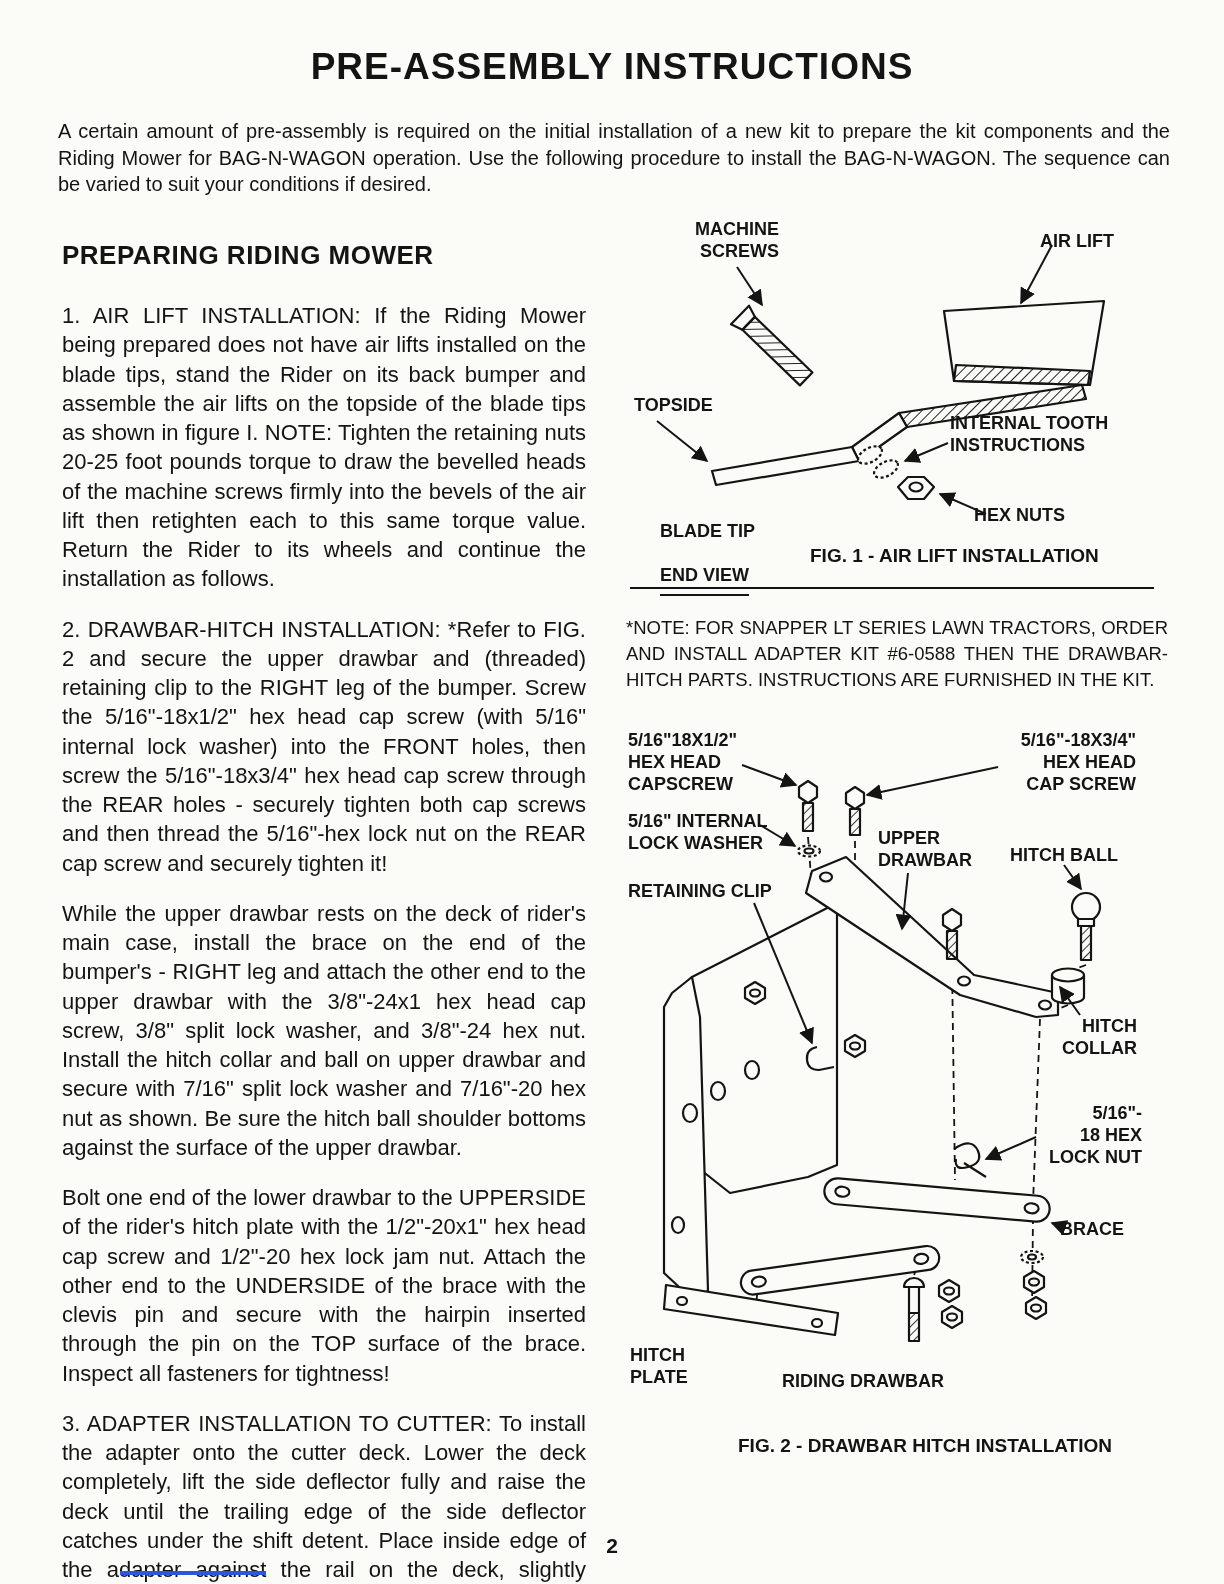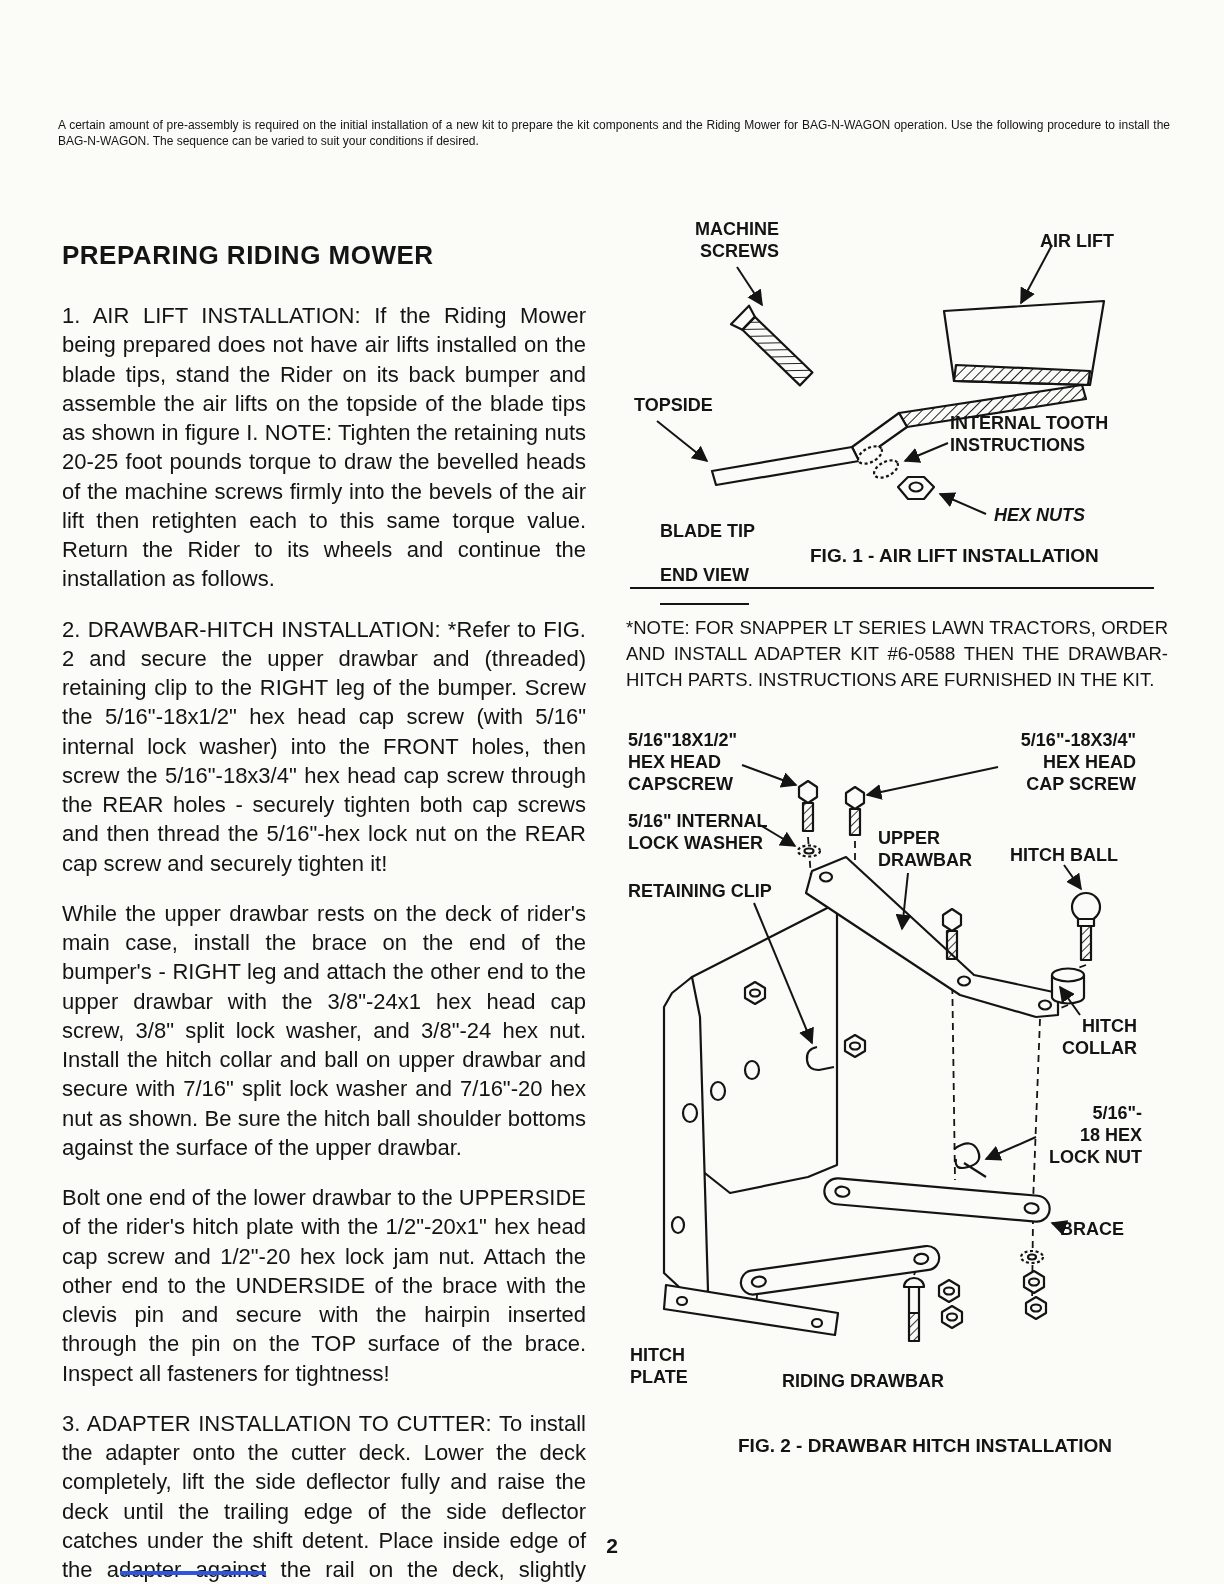--- a/index.html
+++ b/index.html
@@ -15,21 +15,21 @@
     background:#fbfbf8;
     overflow:hidden;
   }
   .title {
     position:absolute; top:46px; left:0; width:100%;
     text-align:center;
     font-size:37px; font-weight:bold; letter-spacing:1px;
   }
   .intro {
     position:absolute; top:118px; left:58px; width:1112px;
-    font-size:12px; line-height:1.33; text-align:justify;
+    font-size:20px; line-height:1.33; text-align:justify;
   }
   .col-left {
     position:absolute; top:240px; left:62px; width:524px;
   }
   .section-heading {
     font-size:26px; font-weight:bold; letter-spacing:0.5px;
     margin-bottom:30px;
   }
   .para {
     font-size:22px; line-height:1.33; text-align:justify;
@@ -46,21 +46,21 @@
   }
   .ta-c { text-align:right; }
   .ta-r { text-align:right; }
   .fig-caption {
     position:absolute;
     font-size:19px; font-weight:bold; white-space:nowrap;
   }
   .underlined {
     display:inline-block;
     border-bottom:2.5px solid #141414;
-    padding-bottom:16px;
+    padding-bottom:7px;
     text-align:right;
   }
   .hrline {
     position:absolute;
     border-top:2.5px solid #141414;
   }
   .note {
     position:absolute; top:400px; left:14px; width:542px;
     font-size:18.5px; line-height:1.4; text-align:justify;
   }
@@ -74,20 +74,21 @@
   .blue-line {
     position:absolute; top:1571px; left:120px;
     width:146px; height:4px; background:#2f55dd;
   }
 </style>
 </head>
 <body>
 
 <div class="page">
 
+  <h1 class="title">PRE-ASSEMBLY INSTRUCTIONS</h1>
 
   <p class="intro">A certain amount of pre-assembly is required on the initial installation of a new kit to prepare the kit components and the Riding Mower for BAG-N-WAGON operation. Use the following procedure to install the BAG-N-WAGON. The sequence can be varied to suit your conditions if desired.</p>
 
   <div class="col-left">
     <h2 class="section-heading">PREPARING RIDING MOWER</h2>
     <p class="para">1. AIR LIFT INSTALLATION: If the Riding Mower being prepared does not have air lifts installed on the blade tips, stand the Rider on its back bumper and assemble the air lifts on the topside of the blade tips as shown in figure I. NOTE: Tighten the retaining nuts 20-25 foot pounds torque to draw the bevelled heads of the machine screws firmly into the bevels of the air lift then retighten each to this same torque value. Return the Rider to its wheels and continue the installation as follows.</p>
     <p class="para">2. DRAWBAR-HITCH INSTALLATION: *Refer to FIG. 2 and secure the upper drawbar and (threaded) retaining clip to the RIGHT leg of the bumper. Screw the 5/16"-18x1/2" hex head cap screw (with 5/16" internal lock washer) into the FRONT holes, then screw the 5/16"-18x3/4" hex head cap screw through the REAR holes - securely tighten both cap screws and then thread the 5/16"-hex lock nut on the REAR cap screw and securely tighten it!</p>
     <p class="para">While the upper drawbar rests on the deck of rider's main case, install the brace on the end of the bumper's - RIGHT leg and attach the other end to the upper drawbar with the 3/8"-24x1 hex head cap screw, 3/8" split lock washer, and 3/8"-24 hex nut. Install the hitch collar and ball on upper drawbar and secure with 7/16" split lock washer and 7/16"-20 hex nut as shown. Be sure the hitch ball shoulder bottoms against the surface of the upper drawbar.</p>
     <p class="para">Bolt one end of the lower drawbar to the UPPERSIDE of the rider's hitch plate with the 1/2"-20x1" hex head cap screw and 1/2"-20 hex lock jam nut. Attach the other end to the UNDERSIDE of the brace with the clevis pin and secure with the hairpin inserted through the pin on the TOP surface of the brace. Inspect all fasteners for tightness!</p>
     <p class="para">3. ADAPTER INSTALLATION TO CUTTER: To install the adapter onto the cutter deck. Lower the deck completely, lift the side deflector fully and raise the deck until the trailing edge of the side deflector catches under the shift detent. Place inside edge of the adapter against the rail on the deck, slightly forward of the circle of the deck. While tilting the top of the adapter to the rear, thus engaging the two lugs on the inside edge of the adapter under the lug locks. It may be necessary to force the adapter into complete engagement by bumping it rearward with your palm. Make sure that the rear lug is properly engaged and the inside hole lines up with the hole in the cutter deck. Insert the carriage bolt through the square hole in the deck and tighten with the wing nut outside. Lower deck to allow deflector to rotate clear of shift detent.</p>
@@ -137,21 +138,21 @@
     <div class="fig-label ta-c" style="left:55px; top:4px; width:112px;">MACHINE
 SCREWS</div>
     <div class="fig-label" style="left:428px; top:16px;">AIR LIFT</div>
     <div class="fig-label" style="left:22px; top:180px;">TOPSIDE</div>
     <div class="fig-label" style="left:338px; top:198px;">INTERNAL TOOTH
 INSTRUCTIONS</div>
     <div class="fig-label" style="left:48px; top:284px;">
       <div>BLADE TIP</div>
       <span class="underlined">END VIEW</span>
     </div>
-    <div class="fig-label" style="left:382px; top:290px;font-style:italic;">HEX NUTS</div>
+    <div class="fig-label" style="left:362px; top:290px;">HEX NUTS</div>
     <div class="fig-caption" style="left:198px; top:330px;">FIG. 1 - AIR LIFT INSTALLATION</div>
 
     <div class="hrline" style="top:372px; left:18px; width:524px;"></div>
 
     <p class="note">*NOTE: FOR SNAPPER LT SERIES LAWN TRACTORS, ORDER AND INSTALL ADAPTER KIT #6-0588 THEN THE DRAWBAR-HITCH PARTS. INSTRUCTIONS ARE FURNISHED IN THE KIT.</p>
 
     <div class="fig2wrap">
       <svg class="figsvg" width="560" height="745" viewBox="0 0 560 745">
         <defs>
           <pattern id="hatch2" width="6" height="6" patternUnits="userSpaceOnUse" patternTransform="rotate(45)">

